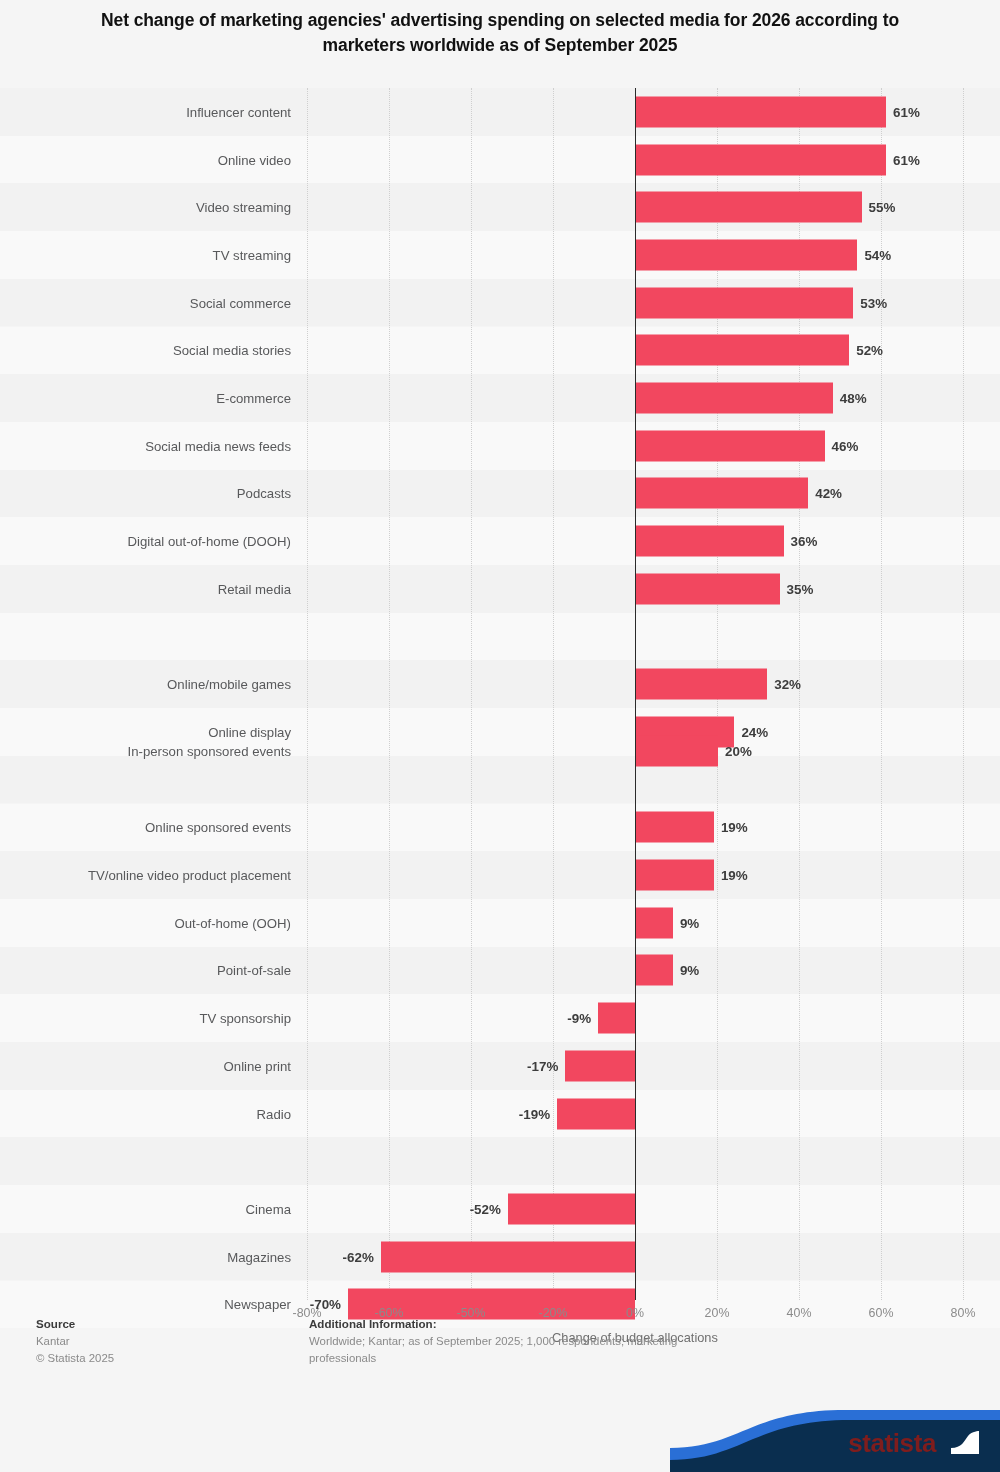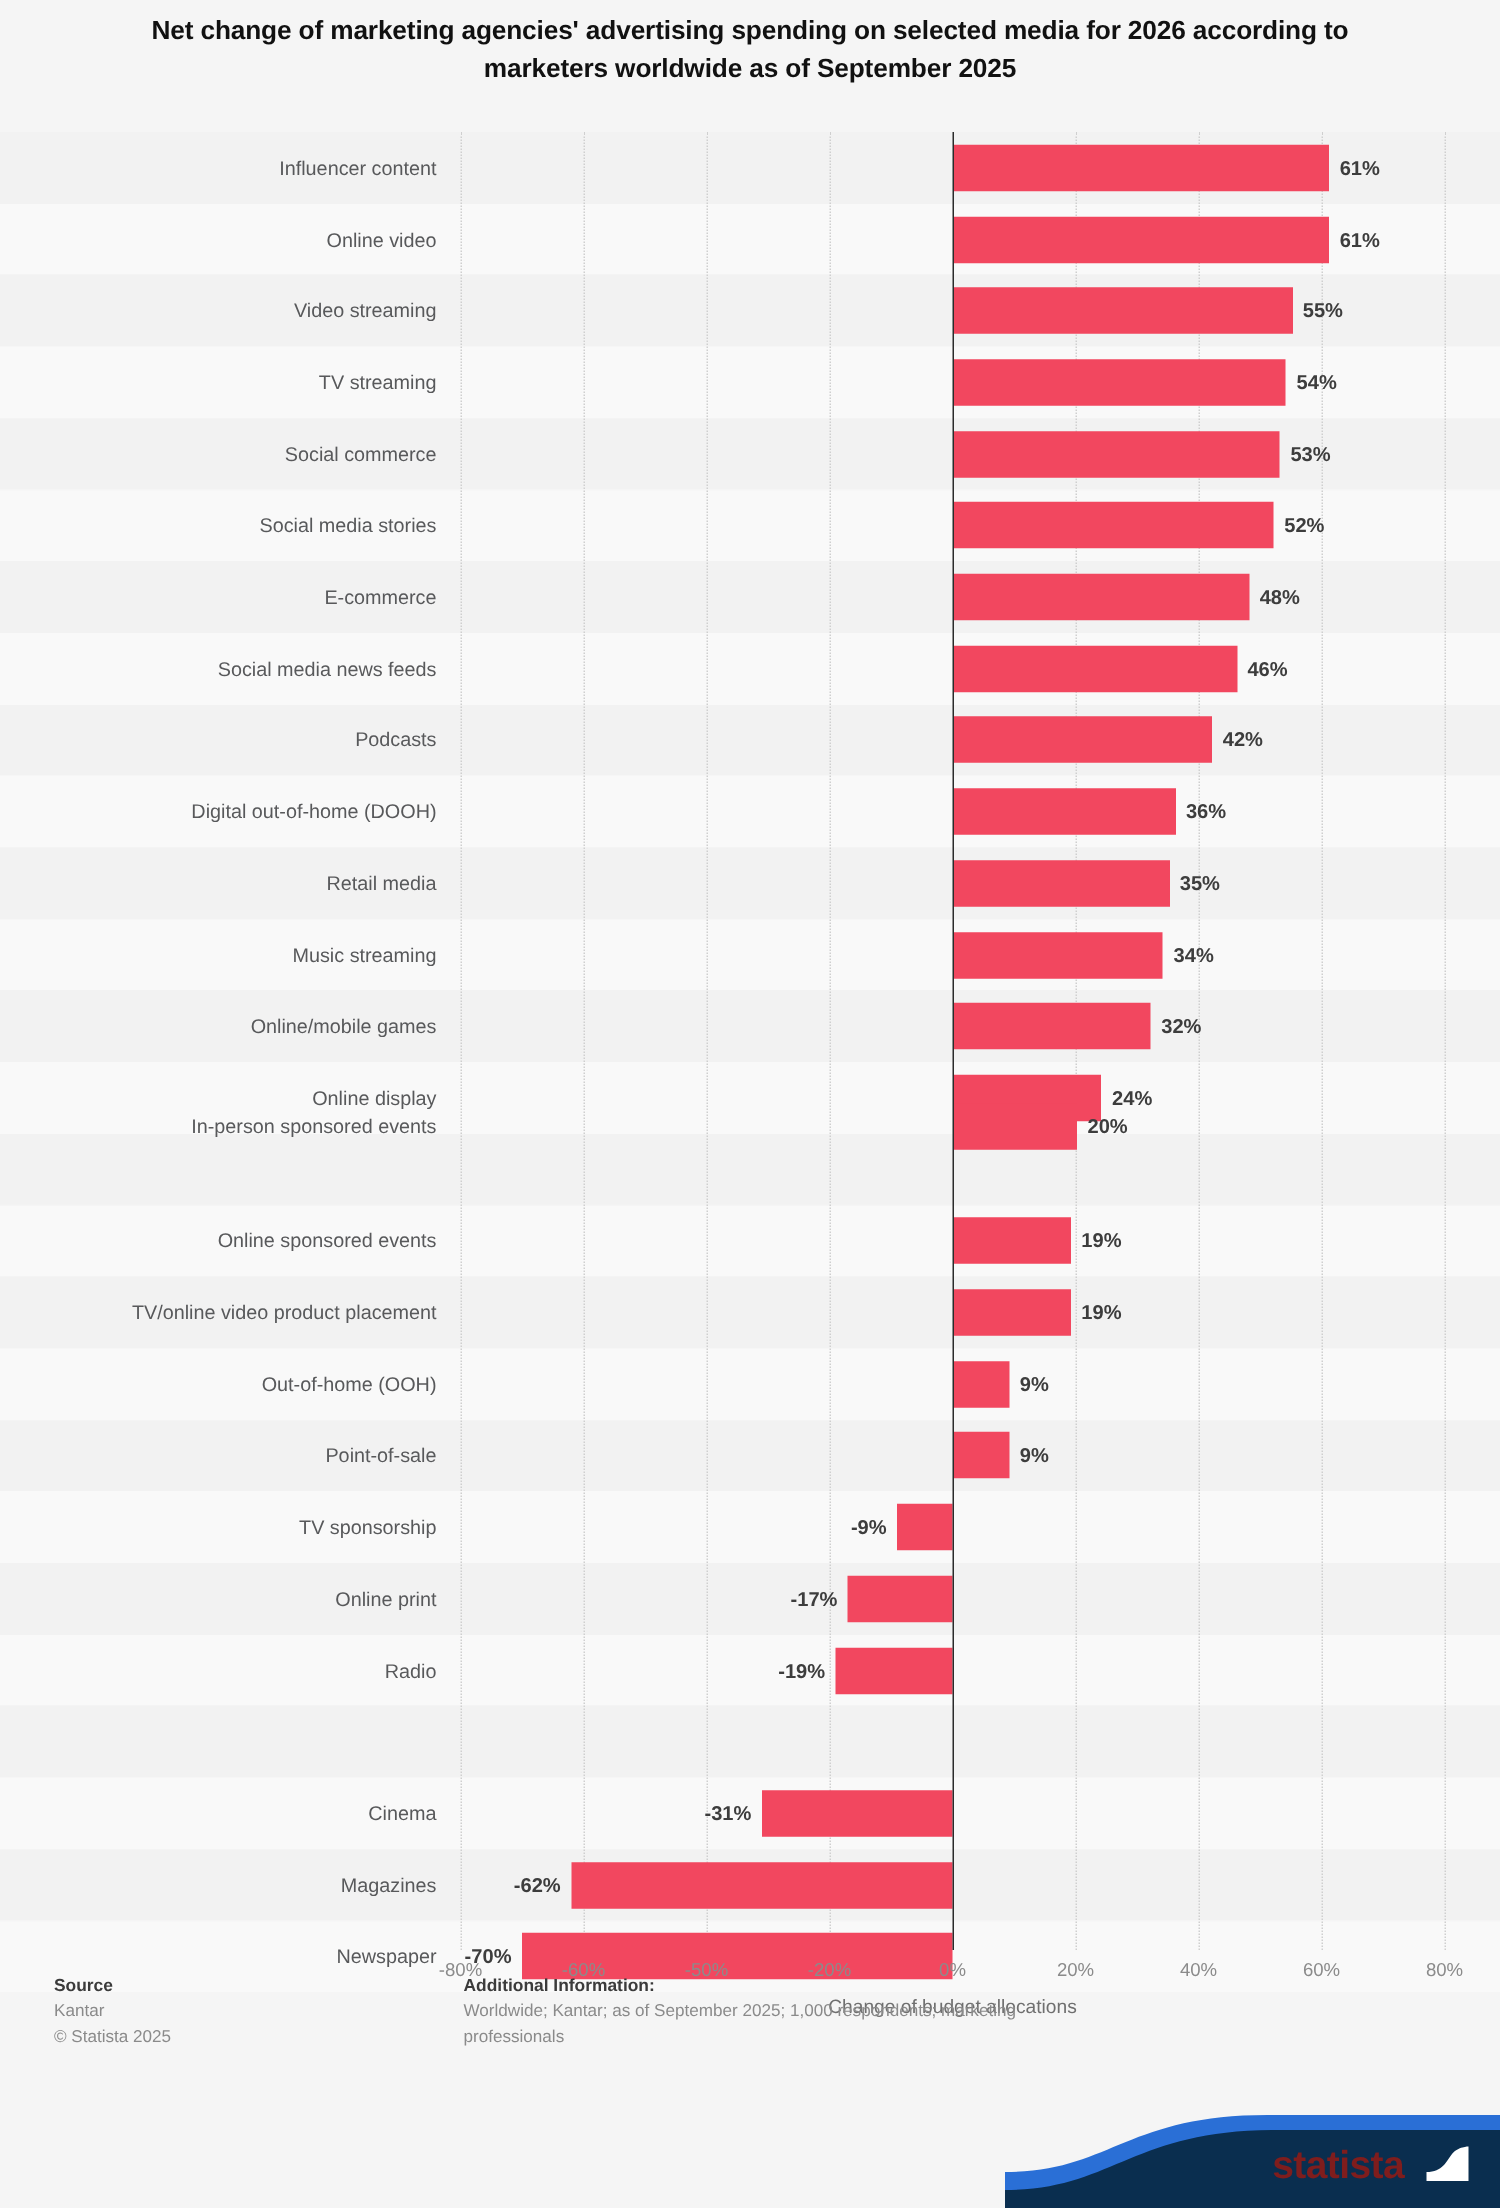--- a/index.html
+++ b/index.html
@@ -299,25 +299,20 @@
       <div class="row" style="top: 429.3px;">
         <div class="cat-label">Digital out-of-home (DOOH)</div>
         <div class="bar" style="background: rgb(242, 71, 95); width: 147.6px; left: 636px;"></div>
         <div class="val-label" style="left: 790.6px;">36%</div>
       </div>
       <div class="row" style="top: 477px;">
         <div class="cat-label">Retail media</div>
         <div class="bar" style="background: rgb(242, 71, 95); width: 143.5px; left: 636px;"></div>
         <div class="val-label" style="left: 786.5px;">35%</div>
       </div>
-      <div class="row" style="top: 524.7px;">
-        <div class="cat-label">Music streaming</div>
-        <div class="bar" style="background: rgb(242, 71, 95); width: 139.4px; left: 636px;"></div>
-        <div class="val-label" style="left: 782.4px;">34%</div>
-      </div>
       <div class="row" style="top: 572.4px;">
         <div class="cat-label">Online/mobile games</div>
         <div class="bar" style="background: rgb(242, 71, 95); width: 131.2px; left: 636px;"></div>
         <div class="val-label" style="left: 774.2px;">32%</div>
       </div>
       <div class="row" style="top: 620.1px;">
         <div class="cat-label">Online display</div>
         <div class="bar" style="background: rgb(242, 71, 95); width: 98.4px; left: 636px;"></div>
         <div class="val-label" style="left: 741.4px;">24%</div>
       </div>
@@ -357,21 +352,21 @@
         <div class="val-label" style="left: 558.3px; transform: translate(-100%, -50%); text-align: right;">-17%</div>
       </div>
       <div class="row" style="top: 1001.7px;">
         <div class="cat-label">Radio</div>
         <div class="bar" style="background: rgb(242, 71, 95); width: 77.9px; left: 557.1px;"></div>
         <div class="val-label" style="left: 550.1px; transform: translate(-100%, -50%);">-19%</div>
       </div>
       <div class="row" style="top: 1097.1px;">
         <div class="cat-label">Cinema</div>
         <div class="bar" style="background: rgb(242, 71, 95); width: 127.1px; left: 507.9px;"></div>
-        <div class="val-label" style="left: 500.9px; transform: translate(-100%, -50%);">-31%</div>
+        <div class="val-label" style="left: 500.9px; transform: translate(-100%, -50%);">-52%</div>
       </div>
       <div class="row" style="top: 1144.8px;">
         <div class="cat-label">Magazines</div>
         <div class="bar" style="background: rgb(242, 71, 95); width: 254.2px; left: 380.8px;"></div>
         <div class="val-label" style="left: 373.8px; transform: translate(-100%, -50%);">-62%</div>
       </div>
       <div class="row" style="top: 1192.5px;">
         <div class="cat-label">Newspaper</div>
         <div class="bar" style="background: rgb(242, 71, 95); width: 287px; left: 348px;"></div>
         <div class="val-label" style="left: 341px; transform: translate(-100%, -50%);">-70%</div>

